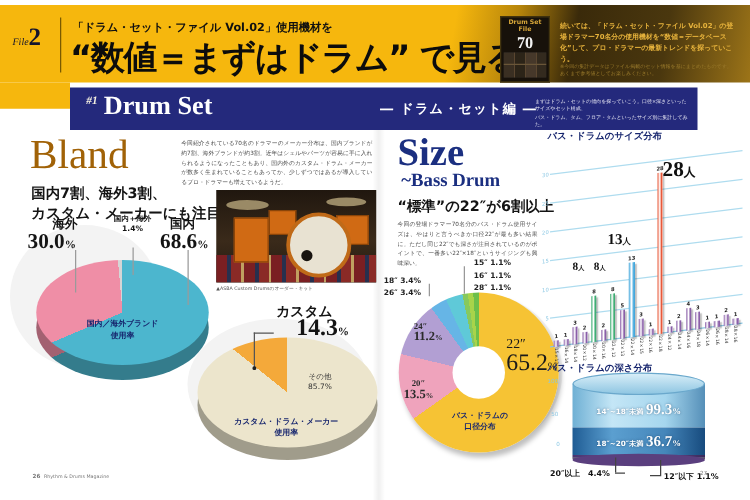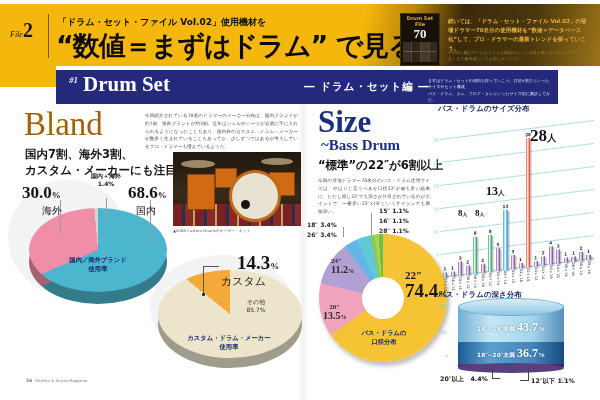--- a/index.html
+++ b/index.html
@@ -51,21 +51,21 @@
   
   .pie-face,.pie-side{position:absolute;border-radius:50%;}
   .pie-side{filter:brightness(0.68);}
   #pie-brand-wrap{left:22px;top:168px;width:152px;height:138px;}
   #pie-brand,#pie-brand-side{left:7px;top:40px;width:138px;height:84px;}
   #pie-brand-side{top:52px;}
   #pie-custom-wrap{left:155px;top:240px;width:152px;height:138px;}
   #pie-custom,#pie-custom-side{left:3px;top:30px;width:144px;height:88px;}
   #pie-custom-side{top:40px;}
   .leader{background:#9a9a9a;}
-  .cat-label{font-size:10px;font-weight:normal;color:#141414;margin-top:32px;}
+  .cat-label{font-size:10px;font-weight:bold;color:#141414;}
   .big-pct{font-size:17px;font-weight:bold;color:#141414;line-height:1;}
   .pct-sign{font-size:9px;}
   .mini-label{font-size:6px;font-weight:bold;color:#141414;text-align:center;line-height:1.25;}
   .inpie-label{font-size:6.3px;font-weight:bold;color:#17266e;text-align:center;line-height:1.35;}
   .small-dark{font-size:6px;color:#333;text-align:center;line-height:1.3;}
   
   .footer{font-size:4.5px;color:#777;}
   
   #size-heading{left:318px;top:106px;font-size:31px;font-weight:bold;color:#1b2f80;line-height:1;}
   #size-sub{left:321px;top:138px;font-size:15px;font-weight:bold;color:#1b2f80;line-height:1;}
@@ -210,23 +210,23 @@
   <div class="abs" id="donut-wrap">
     <div id="donut-ring" style="background: conic-gradient(rgb(246, 195, 52) 0deg, rgb(246, 195, 52) 234.72deg, rgb(239, 163, 188) 234.72deg, rgb(239, 163, 188) 283.32deg, rgb(178, 159, 211) 283.32deg, rgb(178, 159, 211) 323.64deg, rgb(102, 181, 230) 323.64deg, rgb(102, 181, 230) 335.88deg, rgb(95, 201, 216) 335.88deg, rgb(95, 201, 216) 348.12deg, rgb(134, 201, 94) 348.12deg, rgb(134, 201, 94) 352.08deg, rgb(168, 212, 74) 352.08deg, rgb(168, 212, 74) 356.04deg, rgb(109, 191, 74) 356.04deg, rgb(109, 191, 74) 360deg);"></div>
     <div id="donut-hole"></div>
     <div class="donut-tag" style="left:2px;top:16px;"><span>18″</span> <b>3.4%</b></div>
     <div class="donut-tag" style="left:2px;top:26px;"><span>26″</span> <b>3.4%</b></div>
     <div class="donut-tag" style="left:74px;top:2px;"><span>15″</span> <b>1.1%</b></div>
     <div class="donut-tag" style="left:74px;top:12px;"><span>16″</span> <b>1.1%</b></div>
     <div class="donut-tag" style="left:74px;top:22px;"><span>28″</span> <b>1.1%</b></div>
     <div class="elbow" style="left:38px;top:22px;width:10px;height:10px;border-left:0.7px solid #999;border-top:0 solid #999;border-bottom:0;border-right:0;"></div>
     <div class="elbow" style="left:66px;top:8px;width:6px;height:22px;border-left:0.7px solid #999;"></div>
-    <div class="abs serif" style="left:100px;top:64px;font-weight:bold;color:#1a1a1a;">
+    <div class="abs serif" style="left:100px;top:64px;font-weight:normal;color:#1a1a1a;">
       <div style="font-size:11px;">22″</div>
-      <div style="font-size:19px;line-height:1;"><span>74.4</span><span class="pct-sign">%</span></div>
+      <div style="font-size:19px;line-height:1;"><span>65.2</span><span class="pct-sign">%</span></div>
     </div>
     <div class="abs serif" style="left:26px;top:52px;font-weight:bold;color:#2a2a2a;text-align:left;">
       <div style="font-size:7px;">24″</div>
       <div style="font-size:10px;line-height:1;"><span>11.2</span><span style="font-size:6px;">%</span></div>
     </div>
     <div class="abs serif" style="left:18px;top:98px;font-weight:bold;color:#2a2a2a;text-align:center;">
       <div style="font-size:7px;">20″</div>
       <div style="font-size:10px;line-height:1;"><span>13.5</span><span style="font-size:6px;">%</span></div>
     </div>
     <div class="abs inpie-label" style="left:42px;top:124px;width:74px;">
@@ -326,21 +326,21 @@
     <div id="cyl">
       <div id="cyl-body">
           <div class="cylseg" style="height: 34.68px; background: linear-gradient(90deg, rgb(111, 176, 212), rgb(196, 230, 246) 30%, rgb(165, 214, 238) 70%, rgb(85, 143, 184));"></div>
           <div class="cylseg" style="height: 22.02px; background: linear-gradient(90deg, rgb(31, 92, 148), rgb(91, 159, 208) 30%, rgb(69, 134, 186) 70%, rgb(23, 75, 126));"></div>
           <div class="cylseg" style="height: 2.64px; background: linear-gradient(90deg, rgb(74, 53, 112), rgb(122, 90, 160) 50%, rgb(58, 42, 92));"></div>
           <div class="cylseg" style="height: 1px; background: linear-gradient(90deg, rgb(42, 32, 68), rgb(74, 58, 110) 50%, rgb(34, 26, 58));"></div>
           <div id="cyl-bottom" style="top: 56px;"></div>
         </div>
       <div id="cyl-top"></div>
       <div class="cyl-lab" style="top:14px;">
-        <span>14″~18″未満</span> <span class="serif"><span>43.7</span><span style="font-size:7px;">%</span></span>
+        <span>14″~18″未満</span> <span class="serif"><span>99.3</span><span style="font-size:7px;">%</span></span>
       </div>
       <div class="cyl-lab" style="top:40px;">
         <span>18″~20″未満</span> <span class="serif"><span>36.7</span><span style="font-size:7px;">%</span></span>
       </div>
     </div>
     <div class="abs" style="left:60px;top:76px;width:0.8px;height:12px;background:#444;"></div>
     <div class="abs" style="left:60px;top:88px;width:8px;height:0.8px;background:#444;"></div>
     <div class="abs" style="left:96px;top:78px;width:0.8px;height:12px;background:#444;"></div>
     <div class="abs" style="left:88px;top:90px;width:9px;height:0.8px;background:#444;"></div>
     <div class="below-lab" style="left:8px;top:85px;"><span>20″以上</span>　<span>4.4%</span></div>

